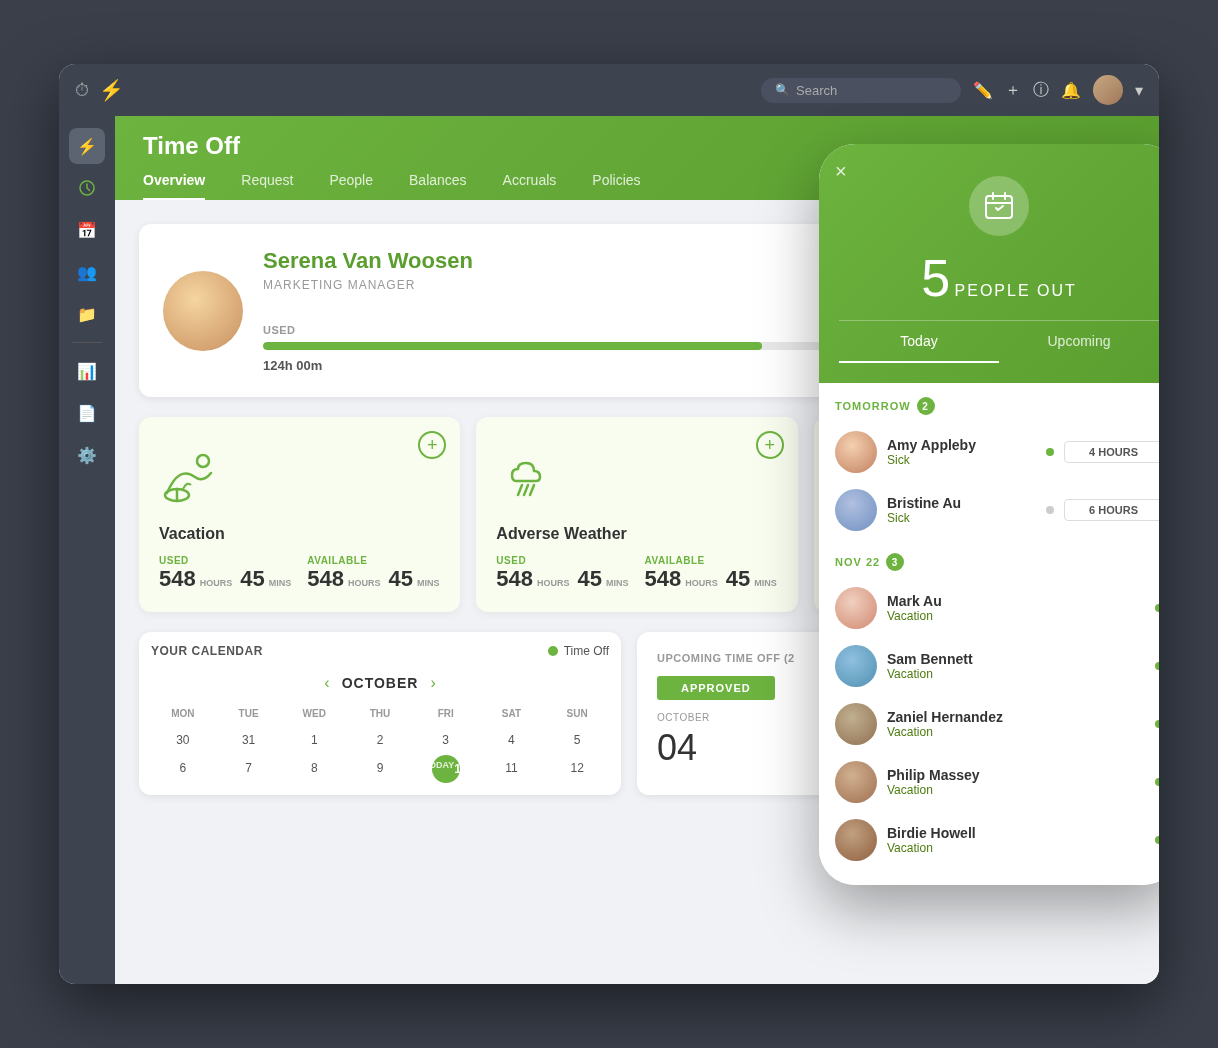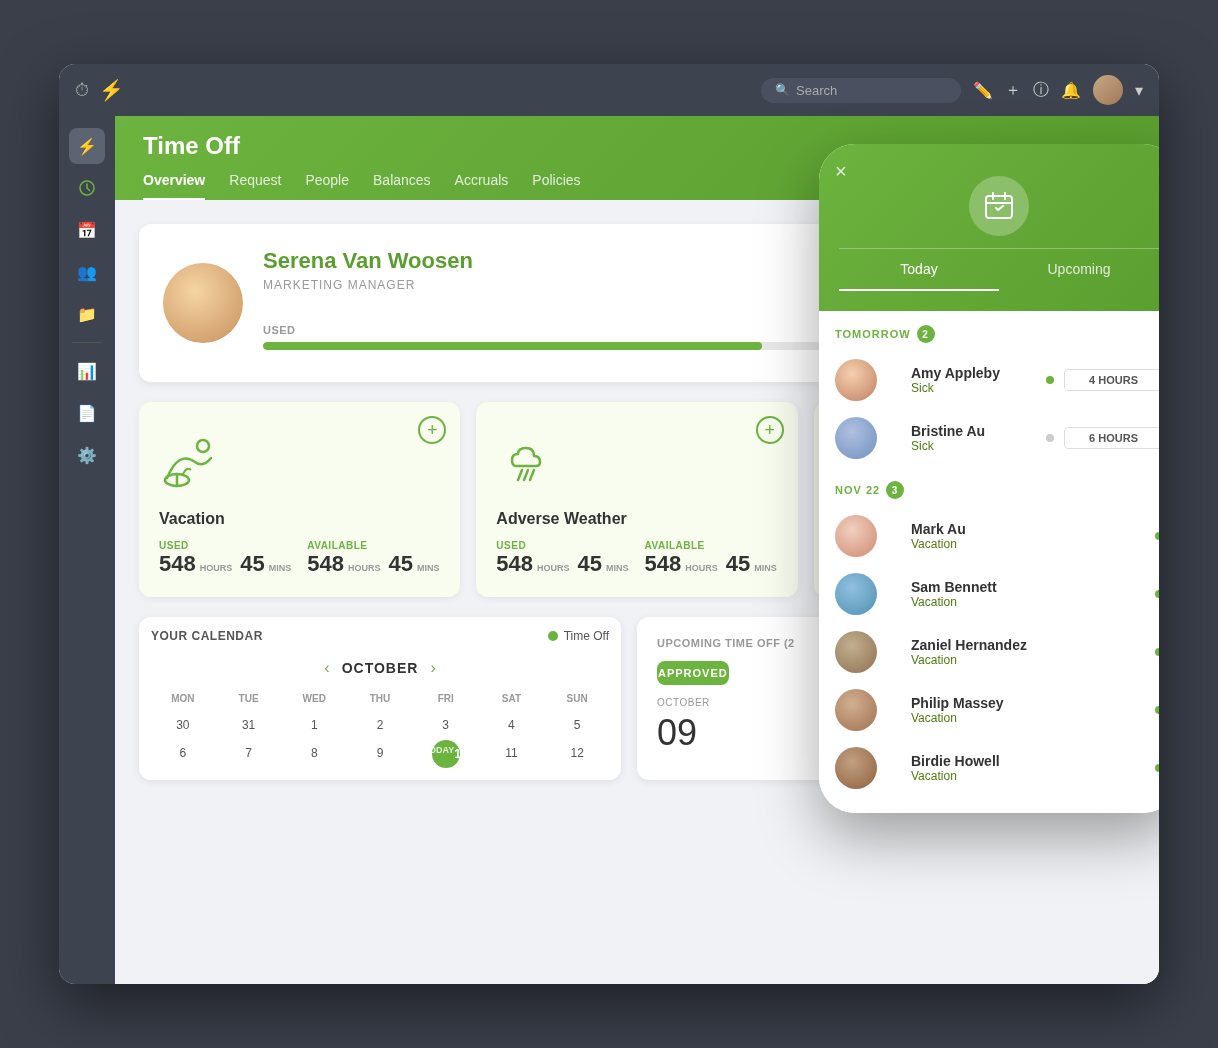--- a/index.html
+++ b/index.html
@@ -103,21 +103,21 @@
       flex-shrink: 0;
     }
     .page-title {
       color: #fff;
       font-size: 24px;
       font-weight: 700;
       margin-bottom: 12px;
     }
     .nav-tabs {
       display: flex;
-      gap: 24px;
+      gap: 36px;
     }
     .nav-tab {
       color: rgba(255,255,255,0.8);
       font-size: 14px;
       padding-bottom: 10px;
       cursor: pointer;
       border-bottom: 2px solid transparent;
     }
     .nav-tab.active {
       color: #fff;
@@ -288,22 +288,22 @@
       padding: 20px;
       flex: 1;
       box-shadow: 0 2px 8px rgba(0,0,0,0.08);
     }
     .upcoming-title { font-size: 11px; font-weight: 700; color: #999; letter-spacing: 0.5px; text-transform: uppercase; margin-bottom: 12px; }
     .approved-badge {
       background: #6db33f;
       color: #fff;
       font-size: 11px;
       font-weight: 700;
-      padding: 6px 1px;
-      border-radius: 8px;
+      padding: 6px 24px;
+      border-radius: 3px;
       letter-spacing: 1px;
       text-transform: uppercase;
       margin-bottom: 12px;
       display: inline-block;
     }
     .date-range { display: flex; align-items: center; justify-content: space-between; }
     .date-label { font-size: 10px; color: #999; text-transform: uppercase; letter-spacing: 0.5px; margin-bottom: 4px; }
     .date-num { font-size: 36px; font-weight: 300; color: #333; }
     .date-to { font-size: 14px; color: #999; font-weight: 400; }
 
@@ -386,21 +386,21 @@
       align-items: center;
       gap: 10px;
       padding: 8px 0;
     }
     .person-avatar {
       width: 42px; height: 42px;
       border-radius: 50%;
       flex-shrink: 0;
       overflow: hidden;
     }
-    .person-info { flex: 1; margin-left: 24px; }
+    .person-info { flex: 1; }
     .person-name { font-size: 14px; font-weight: 600; color: #333; }
     .person-type { font-size: 12px; color: #4d7c0f; }
     .person-dot { width: 8px; height: 8px; border-radius: 50%; background: #ccc; flex-shrink: 0; }
     .person-dot.green { background: #6db33f; }
     .hours-badge {
       background: #fff;
       border: 1px solid #ddd;
       border-radius: 4px;
       padding: 4px 24px;
       font-size: 11px;
@@ -484,20 +484,24 @@
           </div>
           <div class="profile-info">
             <div class="profile-name">Serena Van Woosen</div>
             <div class="profile-role">Marketing Manager</div>
             <div class="balance-row">
               <span>USED</span>
               <span>AVAILABLE</span>
             </div>
             <div class="progress-bar">
               <div class="progress-fill"></div>
+            </div>
+            <div class="balance-values">
+              <span>124h 00m</span>
+              <span>64h 00m</span>
             </div>
           </div>
           <div style="display:flex;gap:8px;align-self:flex-start;">
             <div style="width:40px;height:8px;background:#e0e0e0;border-radius:4px;"></div>
             <div style="width:24px;height:8px;background:#e0e0e0;border-radius:4px;"></div>
           </div>
         </div>
 
         <div class="category-row">
 
@@ -671,21 +675,21 @@
               </div>
             </div>
           </div>
 
           <div class="upcoming-card">
             <div class="upcoming-title">UPCOMING TIME OFF (2</div>
             <div class="approved-badge">APPROVED</div>
             <div class="date-range">
               <div>
                 <div class="date-label">OCTOBER</div>
-                <div class="date-num">09</div>
+                <div class="date-num">04</div>
               </div>
               <div class="date-to">TO</div>
               <div>
                 <div class="date-num">10</div>
               </div>
             </div>
           </div>
         </div>
 
       </div>
@@ -697,20 +701,25 @@
       <div class="mobile-close">×</div>
       <div class="mobile-calendar-icon">
         <svg width="32" height="32" viewBox="0 0 32 32" fill="none">
           <rect x="3" y="6" width="26" height="22" rx="3" stroke="white" stroke-width="2"></rect>
           <line x1="3" y1="13" x2="29" y2="13" stroke="white" stroke-width="2"></line>
           <line x1="10" y1="3" x2="10" y2="9" stroke="white" stroke-width="2" stroke-linecap="round"></line>
           <line x1="22" y1="3" x2="22" y2="9" stroke="white" stroke-width="2" stroke-linecap="round"></line>
           <path d="M13 18 L15 20 L20 16" stroke="white" stroke-width="2" stroke-linecap="round" stroke-linejoin="round"></path>
         </svg>
       </div>
+      <div>
+        <span class="people-count">5</span>
+        <span style="color:#fff;font-size:18px;font-weight:300;"> </span>
+        <span class="people-label">PEOPLE OUT</span>
+      </div>
       <div class="mobile-tabs">
         <div class="mobile-tab active">Today</div>
         <div class="mobile-tab">Upcoming</div>
       </div>
     </div>
 
     <div class="mobile-body">
 
       <div class="section-label">
         <span>TOMORROW</span>

